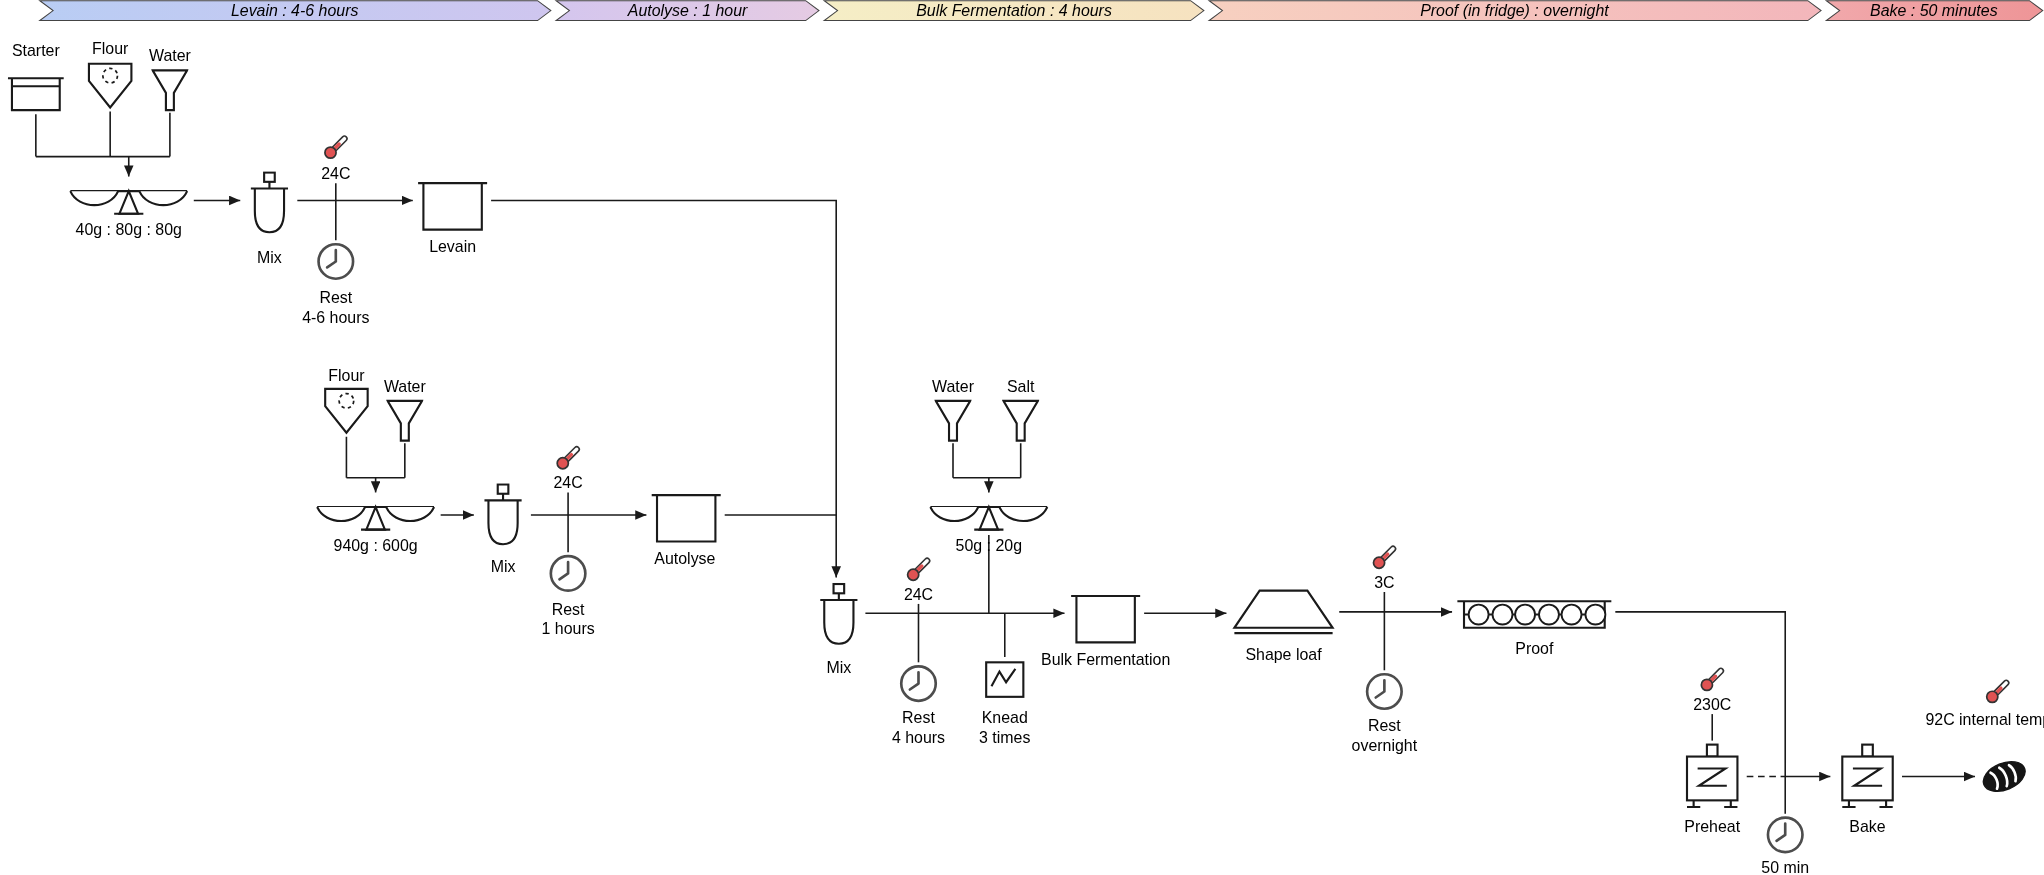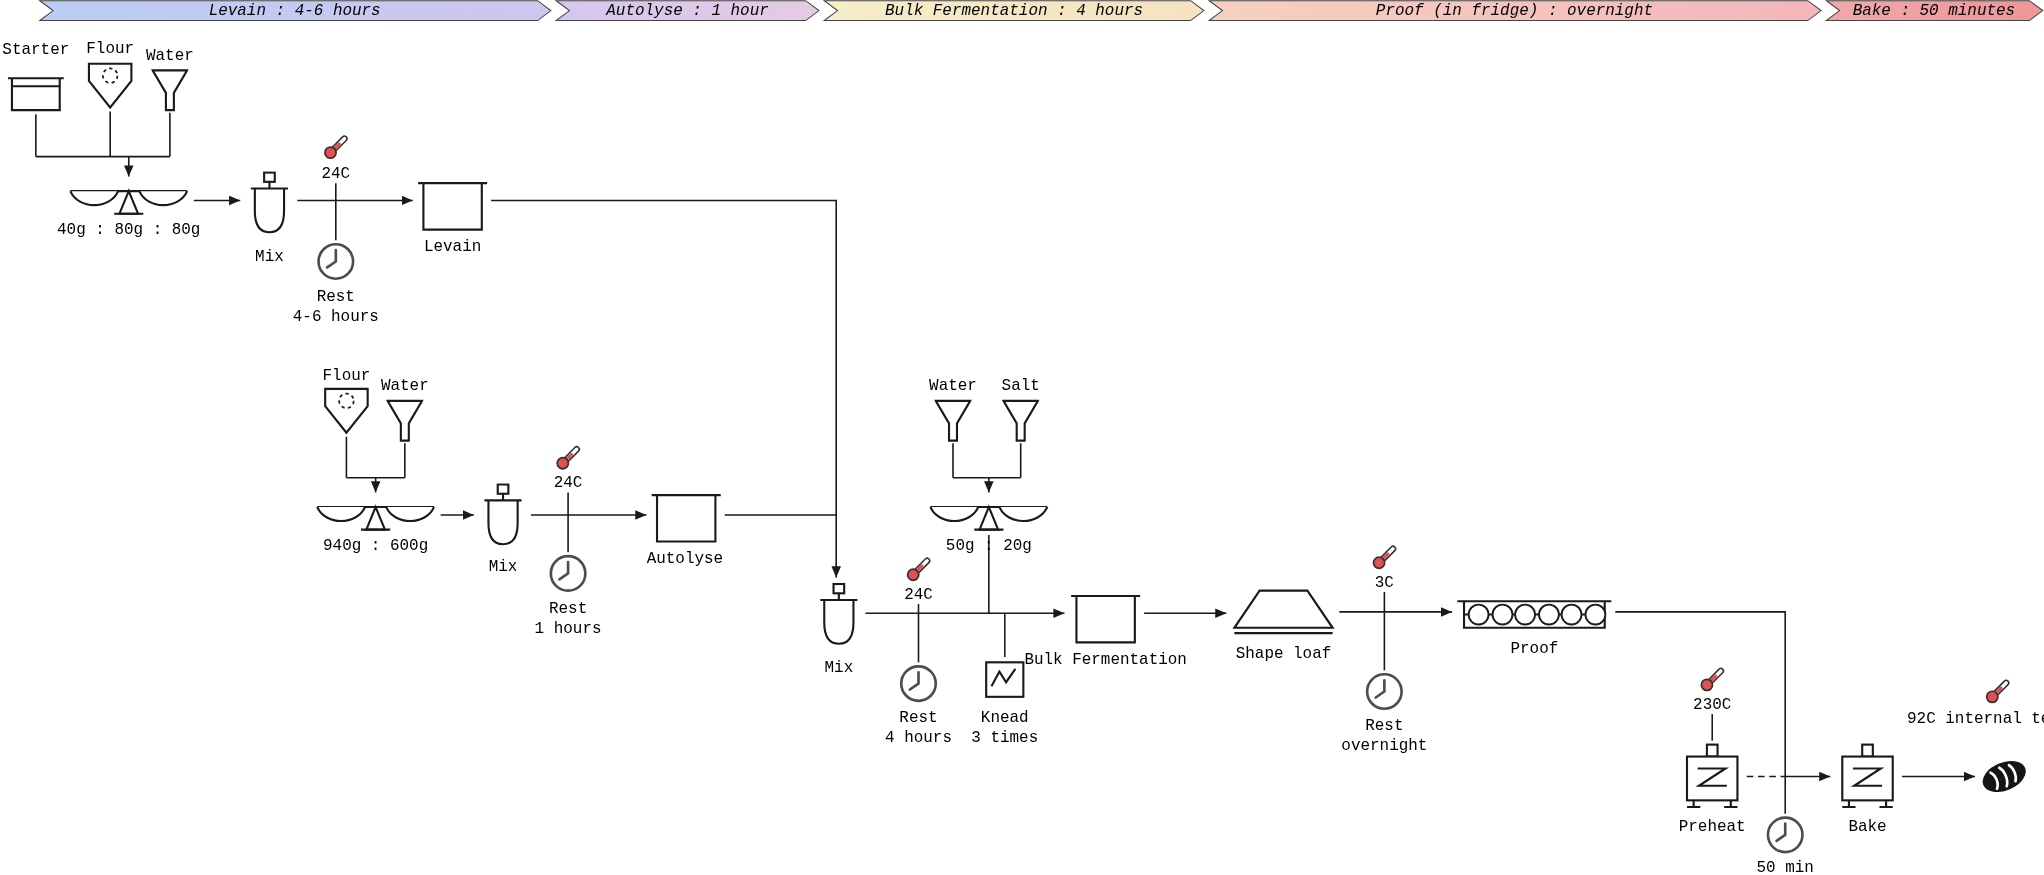--- a/index.html
+++ b/index.html
@@ -1,17 +1,17 @@
 <!DOCTYPE html>
 <html><head>
 <meta charset="utf-8">
 <style>
   html,body{margin:0;padding:0;background:#fff;}
   .viewport{position:relative;width:2044px;height:875px;overflow:hidden;background:#fff;
-            font-family:Liberation Mono, monospace;}
+            font-family:Liberation Sans, sans-serif;}
   .canvas{position:absolute;left:0;top:0;width:1540px;height:659px;
           transform:scale(1.3273);transform-origin:0 0;}
   .region{position:absolute;}
   .region-levain  {left:0;   top:25; width:420;height:242;background-color:#fafdf9;
      background-image:repeating-linear-gradient(135deg,rgba(100,170,100,.33) 0 1px,transparent 1px 7px);}
   .region-autolyse{left:218; top:272;width:360;height:228;background-color:#f9fbfe;
      background-image:repeating-linear-gradient(135deg,rgba(110,150,215,.30) 0 1px,transparent 1px 7px);}
   .region-bulk    {left:585; top:272;width:330;height:313;background-color:#fdfafd;
      background-image:repeating-linear-gradient(135deg,rgba(185,130,185,.28) 0 1px,transparent 1px 7px);}
   .region-proof   {left:922; top:375;width:318;height:210;background-color:#fefcf4;

